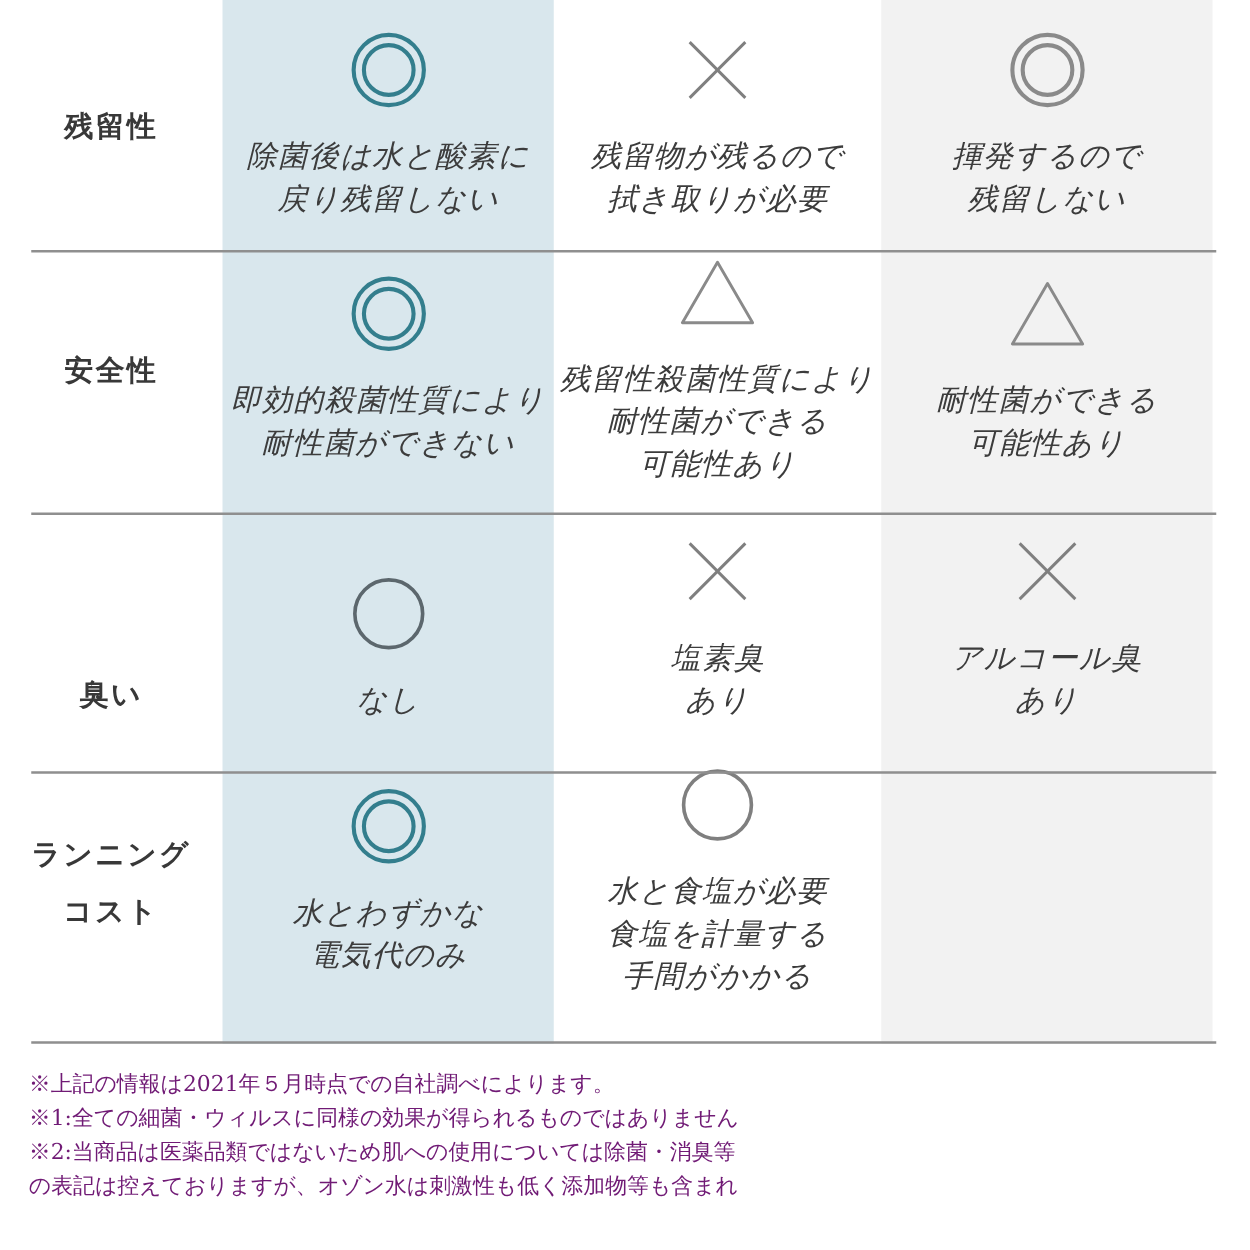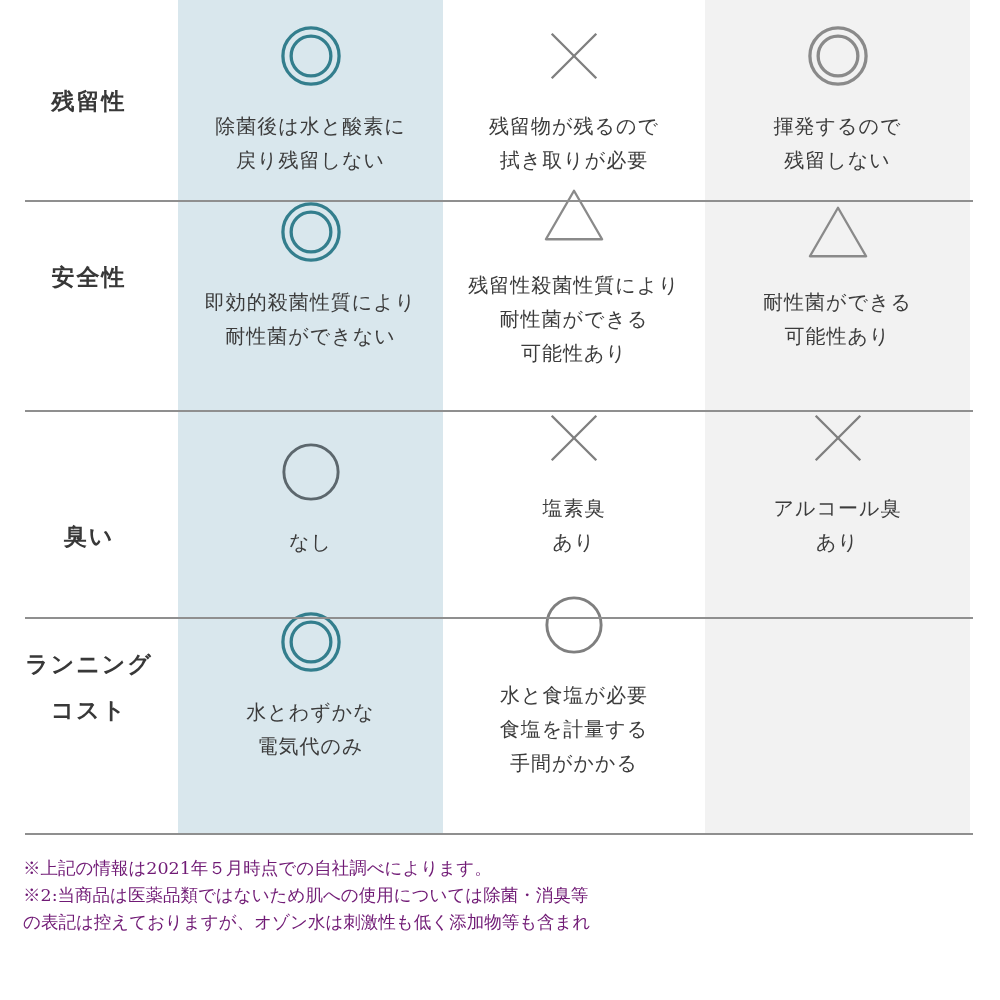--- a/index.html
+++ b/index.html
@@ -15,21 +15,21 @@
   
   .table { position: relative; width: 1000px; height: 836px; }
 
   .col-bg { position: absolute; top: 0; height: 835px; }
   .col-bg.blue  { left: 178px; width: 265px; background: var(--blue-bg); }
   .col-bg.gray  { left: 705px; width: 265px; background: var(--gray-bg); }
 
   .rows { position: absolute; top: 0; left: 0; width: 1000px; display: flex; flex-direction: column; }
   .row { display: flex; }
   .row.r0 { height: 202px; }
-  .row.r1 { height: 150px; }
+  .row.r1 { height: 150px; margin-top: 19px; }
   .row.r2 { height: 207px; align-items: flex-end; }
   .row.r3 { height: 256px; }
 
   .row-label {
     width: 178px; flex: none;
     display: flex; align-items: center; justify-content: center;
     font-size: 23px; font-weight: bold; color: #383838;
     letter-spacing: 2px; line-height: 46px;
     text-align: center; white-space: pre-line;
   }
@@ -41,24 +41,25 @@
     text-align: center;
   }
   .cell.c0 { width: 265px; }
   .cell.c1 { width: 262px; }
   .cell.c2 { width: 265px; }
 
   .symbol { width: 62px; height: 62px; flex: none; }
   .symbol svg { width: 62px; height: 62px; display: block; }
 
   .cell-text {
-    font-size: 20px; line-height: 34px;
+    font-size: 24px; line-height: 34px;
     letter-spacing: 1px;
     color: #3c3c3c;
     white-space: pre-line;
+    font-style: italic;
   }
 
   .divider {
     position: absolute; left: 25px; width: 948px; height: 2px;
     background: #8f8f8f;
   }
   .divider.d0 { top: 200px; }
   .divider.d1 { top: 410px; }
   .divider.d2 { top: 617px; }
   .divider.d3 { top: 833px; }
@@ -209,17 +210,18 @@
     </div>
 
     <div class="divider d0"></div>
     <div class="divider d1"></div>
     <div class="divider d2"></div>
     <div class="divider d3"></div>
   </div>
 
   <div class="footnotes">
     <div class="fn-line">※上記の情報は2021年５月時点での自社調べによります。</div>
+    <div class="fn-line">※1:全ての細菌・ウィルスに同様の効果が得られるものではありません</div>
     <div class="fn-line">※2:当商品は医薬品類ではないため肌への使用については除菌・消臭等</div>
     <div class="fn-line">の表記は控えておりますが、オゾン水は刺激性も低く添加物等も含まれ</div>
   </div>
 
 </div>
 
 </body></html>

